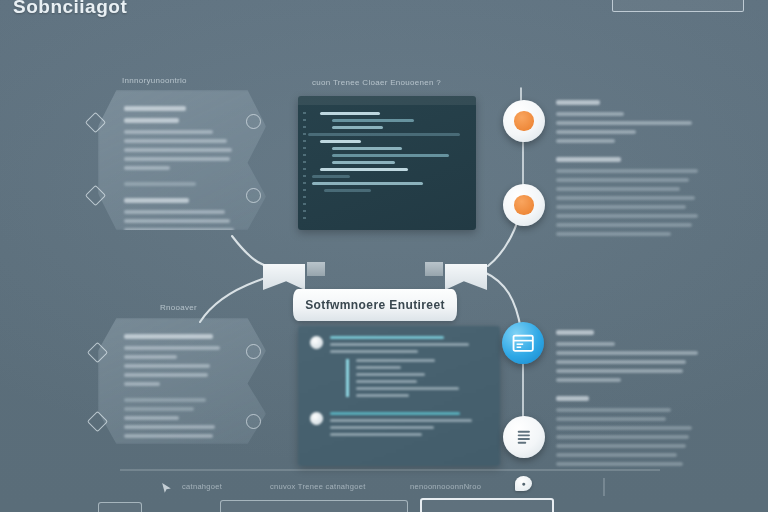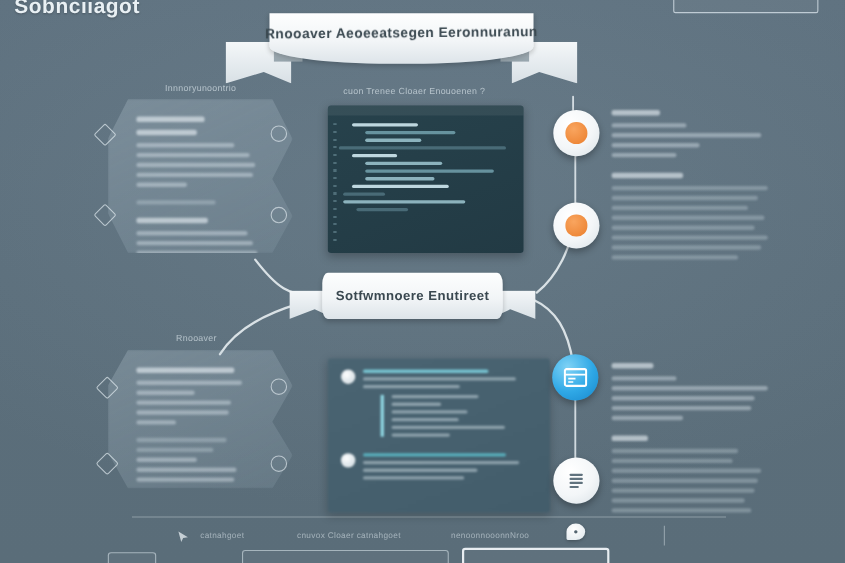--- a/index.html
+++ b/index.html
@@ -64,21 +64,21 @@
   .ribbon .band span{
     font-size:12.5px;font-weight:700;color:#3a4850;
     letter-spacing:.4px;filter:blur(.55px);white-space:nowrap;
   }
 
   #ribbon-top{left:205px;top:12px;width:320px;height:64px;}
   #ribbon-top .band{border-radius:0 0 46% 46%/0 0 34% 34%;}
   #ribbon-top .band span{transform:translateY(-5px) rotate(-.5deg);}
 
   #ribbon-mid{left:263px;top:248px;width:224px;height:48px;}
-  #ribbon-mid .band{height:42px;border-radius:5px/10px;}
+  #ribbon-mid .band{height:32px;border-radius:5px/10px;margin-top:41px;}
   #ribbon-mid .tail{top:16px;width:42px;height:26px;}
   #ribbon-mid .fold{top:14px;width:18px;height:14px;}
   #ribbon-mid .tail.l{clip-path:polygon(0 0,100% 0,100% 100%,55% 66%,0 100%);}
   #ribbon-mid .tail.r{clip-path:polygon(0 0,100% 0,100% 100%,45% 66%,0 100%);}
   #ribbon-mid .band{left:30px;right:30px;}
   #ribbon-mid .band span{font-size:12px;}
 
   
   .hexpanel{
     position:absolute;
@@ -206,31 +206,22 @@
     <g fill="none" stroke="#dfe8ed" stroke-opacity=".40" stroke-width="1.1">
       <path d="M120 470 L 660 470"></path>
       <path d="M604 478 L 604 496"></path>
     </g>
   </svg>
 
   <div class="wordmark">Sobnciiagot</div>
 
   <div class="tr-box"></div>
 
-  <div class="ribbon" id="ribbon-top">
-    <div class="tail l"></div>
-    <div class="tail r"></div>
-    <div class="fold l"></div>
-    <div class="fold r"></div>
-    <div class="band">
-      <span>Rnooaver Aeoeeatsegen Eeronnuranun</span>
-    </div>
-  </div>
-
-  <div class="panel-caption" style="left:150px;top:76px;">Innnoryunoontrio</div>
+
+  <div class="panel-caption" style="left:122px;top:76px;">Innnoryunoontrio</div>
 
   <div class="hexpanel blur-text" id="hex-upper" style="left:98px;top:90px;width:168px;height:140px;">
     <div class="inner">
         <div class="tline head" style="width: 52%;"></div>
         <div class="tline head" style="width: 46%;"></div>
         <div class="tline" style="width: 74%;"></div>
         <div class="tline" style="width: 86%;"></div>
         <div class="tline" style="width: 90%;"></div>
         <div class="tline" style="width: 88%;"></div>
         <div class="tline" style="width: 38%;"></div>
@@ -390,21 +381,21 @@
       <g stroke="#60727e" stroke-width="2.6" stroke-linecap="round">
         <path d="M5 5 H19"></path>
           <path d="M5 10 H19"></path>
           <path d="M5 15 H19"></path>
           <path d="M5 20 H14"></path>
       </g>
     </svg>
   </div>
 
   <div class="blabel" style="left:182px;top:482px;">catnahgoet</div>
-  <div class="blabel" style="left:270px;top:482px;">cnuvox Cloaer catnahgoet</div>
+  <div class="blabel" style="left:270px;top:482px;">cnuvox Trenee catnahgoet</div>
   <div class="blabel" style="left:410px;top:482px;">nenoonnooonnNroo</div>
 
   <div class="chat-ico" style="left:515px;top:476px;">
     <span>●</span>
   </div>
 
   <div class="bbox" style="left:98px;top:502px;width:42px;height:26px;"></div>
   <div class="bbox" style="left:220px;top:500px;width:186px;height:30px;"></div>
   <div class="bbox solid" style="left:420px;top:498px;width:130px;height:28px;"></div>
 

